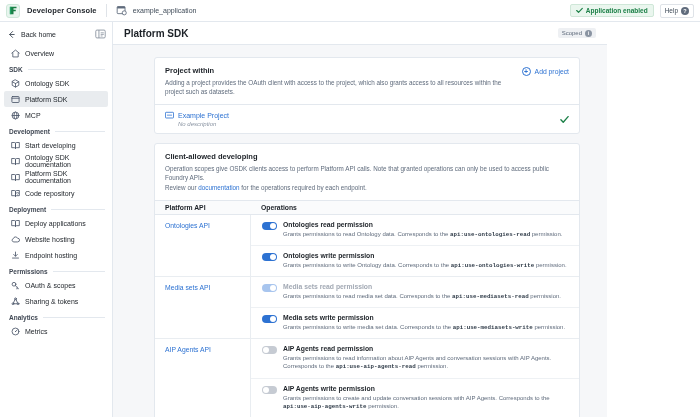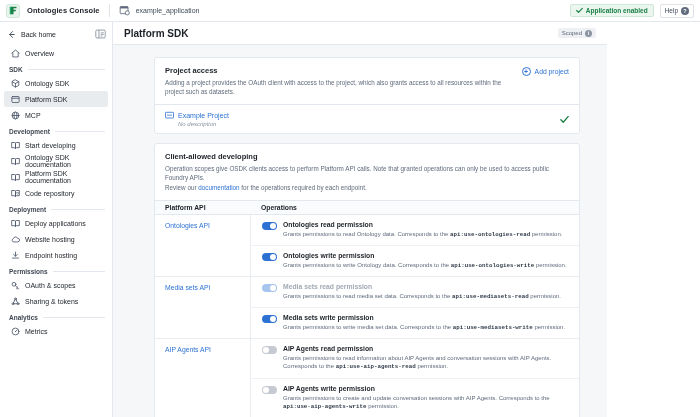--- a/index.html
+++ b/index.html
@@ -165,21 +165,21 @@
 </head>
 <body>
 
 <div class="topbar">
   <div class="logo-tile">
     <svg width="9" height="9" viewBox="0 0 12 12">
         <path d="M2 1h8v2H6v2h3v2H6v4H2z" fill="#1a7f46"></path>
         <path d="M1 1h2v10H1z" fill="#21a366"></path>
       </svg>
   </div>
-  <div class="app-name">Ontologies Console</div>
+  <div class="app-name">Developer Console</div>
   <div class="topdiv"></div>
   <div class="doc-chip">
     <span class="doc-ic">
       <svg width="11" height="11" viewBox="0 0 14 14">
         <rect x="1.5" y="2" width="10" height="9" rx="1" fill="none" stroke="#5f6b7c" stroke-width="1.1"></rect>
         <rect x="1.5" y="2" width="10" height="2.4" fill="#5f6b7c"></rect>
         <circle cx="10.5" cy="10" r="2.6" fill="#fff" stroke="#5f6b7c" stroke-width="1.1"></circle>
       </svg>
     </span>
     <span class="proj-name">example_application</span>
@@ -382,21 +382,21 @@
         <span>Scoped</span>
         <span class="info-ic">i</span>
       </div>
     </div>
 
     <div class="content">
 
       <div class="card">
         <div class="card-head">
           <div class="card-head-text">
-            <div class="card-title">Project access</div>
+            <div class="card-title">Project within</div>
             <div class="card-sub">Adding a project provides the OAuth client with access to the project, which also grants access to all resources within the project such as datasets.</div>
           </div>
           <div class="add-project">
             <span class="plus-circ">+</span>
             <span>Add project</span>
           </div>
         </div>
         <div class="proj-row">
           <div class="proj-row-main">
             <div class="proj-row-title">

